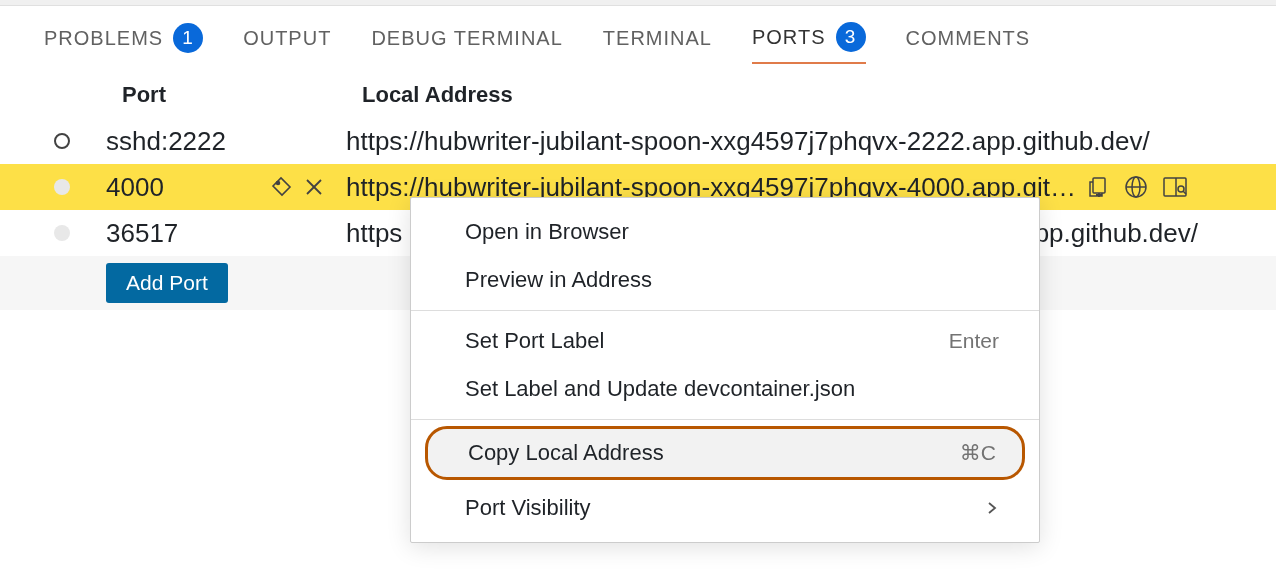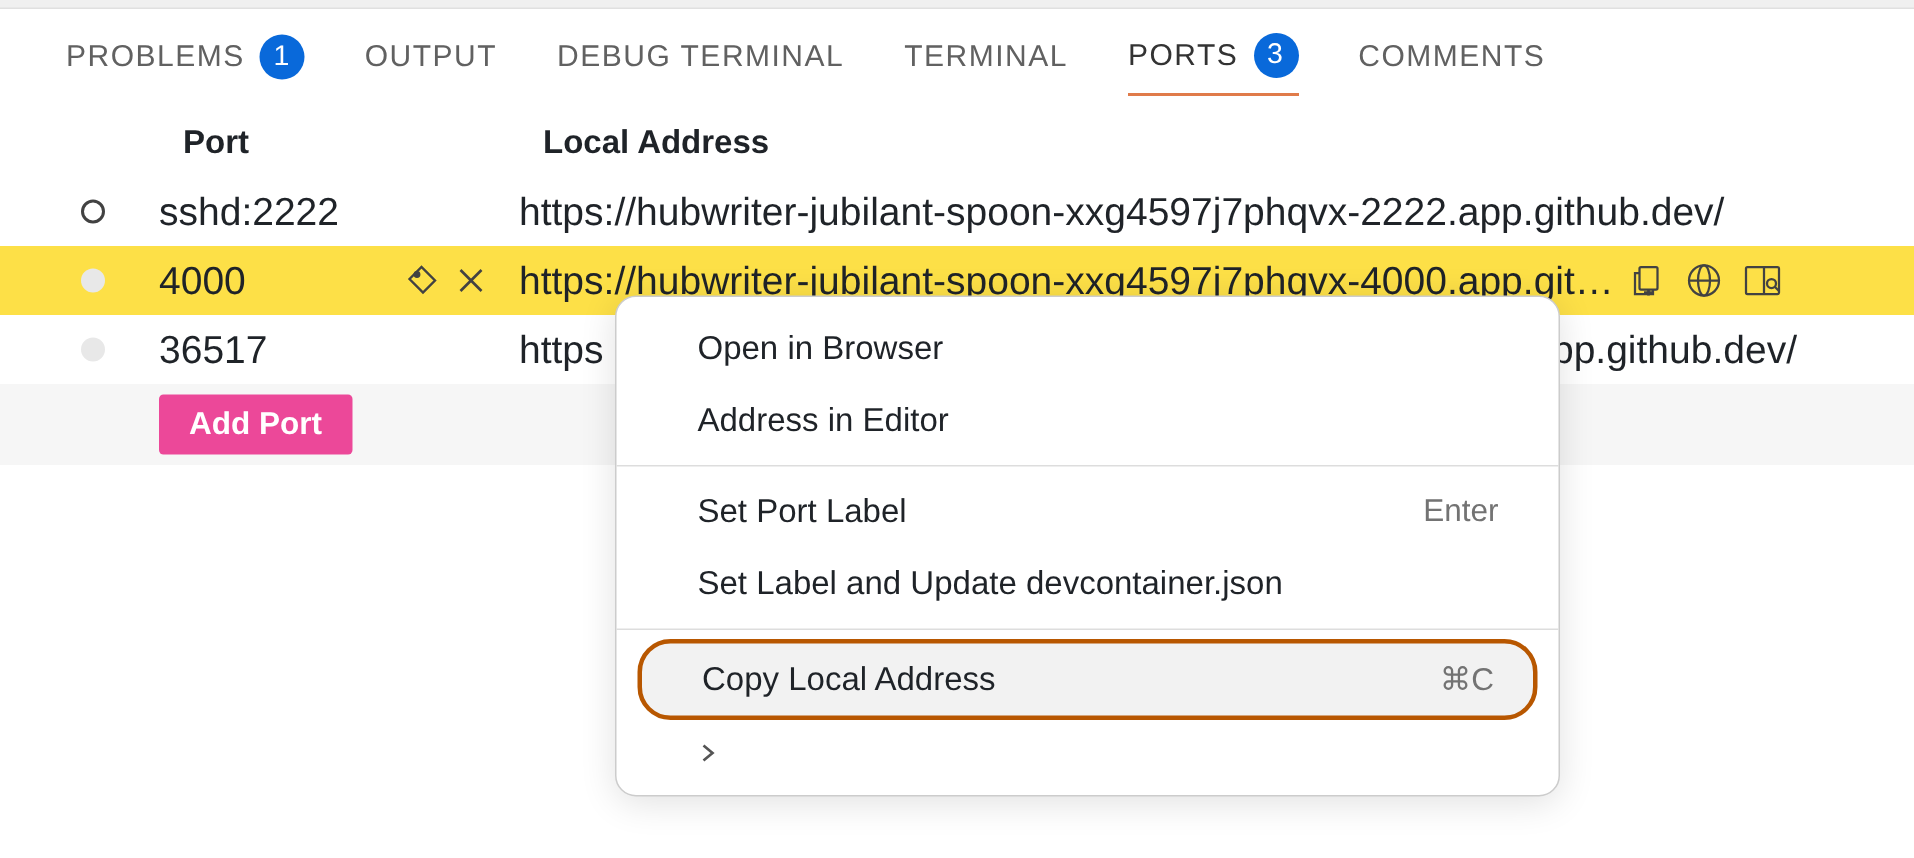--- a/index.html
+++ b/index.html
@@ -129,37 +129,36 @@
       margin-right: 20px;
     }
     .add-port-row {
       padding: 8px 0 8px 106px;
       background: #f6f6f6;
       height: 54px;
       display: flex;
       align-items: center;
     }
     .add-port-btn {
-      background: #ec4899;
+      background: #0369a1;
       color: white;
       border: none;
       padding: 8px 20px;
       font-size: 21px;
       border-radius: 3px;
       cursor: pointer;
-      font-weight: bold;
     }
     .context-menu {
       position: absolute;
       top: 197px;
       left: 410px;
       width: 630px;
       background: #ffffff;
       border: 1px solid #ccc;
-      border-radius: 14px;
+      border-radius: 2px;
       box-shadow: 0 4px 24px rgba(0,0,0,0.12);
       padding: 10px 0;
       z-index: 100;
     }
     .menu-item {
       display: flex;
       justify-content: space-between;
       align-items: center;
       padding: 11px 40px 11px 54px;
       font-size: 22px;
@@ -301,35 +300,36 @@
 
 <div class="add-port-row">
   <button class="add-port-btn">Add Port</button>
 </div>
 
 <div class="context-menu">
   <div class="menu-item">
     <span>Open in Browser</span>
   </div>
   <div class="menu-item">
-    <span>Address in Editor</span>
+    <span>Preview in Address</span>
   </div>
   <div class="menu-divider"></div>
   <div class="menu-item">
     <span>Set Port Label</span>
     <span class="shortcut">Enter</span>
   </div>
   <div class="menu-item">
     <span>Set Label and Update devcontainer.json</span>
   </div>
   <div class="menu-divider"></div>
   <div class="menu-item highlighted">
     <span>Copy Local Address</span>
     <span class="shortcut">⌘C</span>
   </div>
   <div class="menu-item">
+    <span>Port Visibility</span>
     <span class="chevron">
       <svg width="14" height="14" viewBox="0 0 14 14" fill="none" stroke="#555" stroke-width="1.8">
         <path d="M4 2 L10 7 L4 12"></path>
       </svg>
     </span>
   </div>
 </div>
 
 </body></html>

